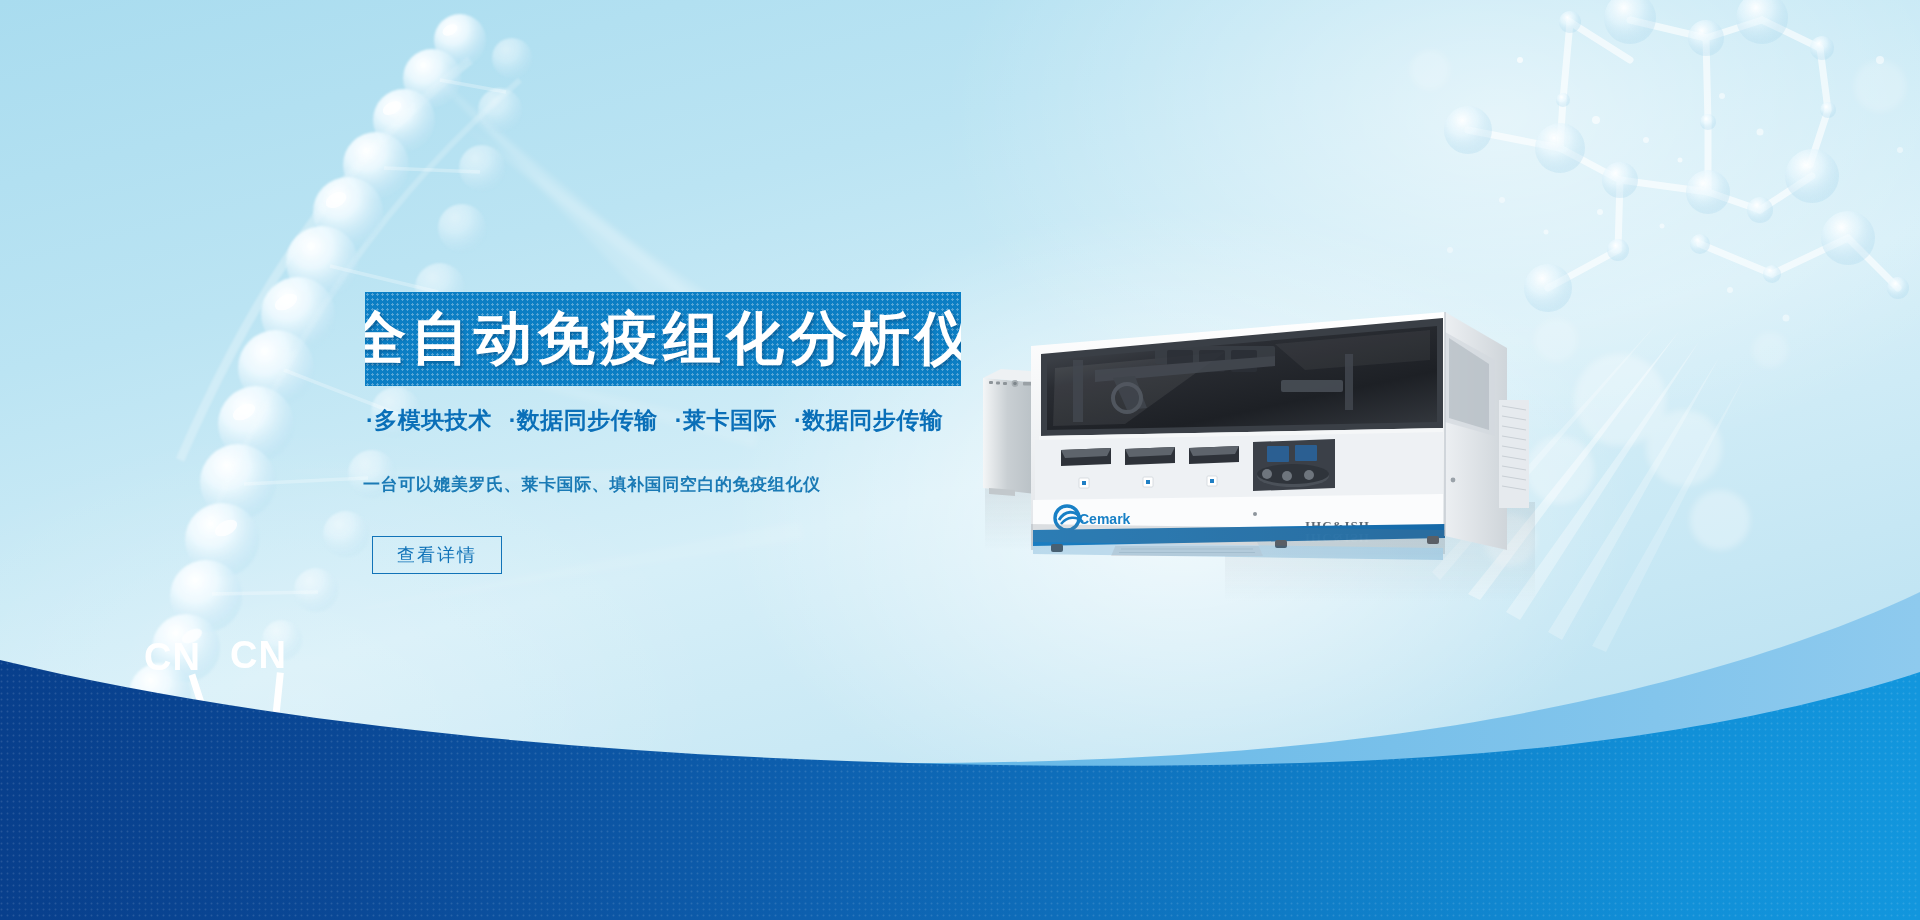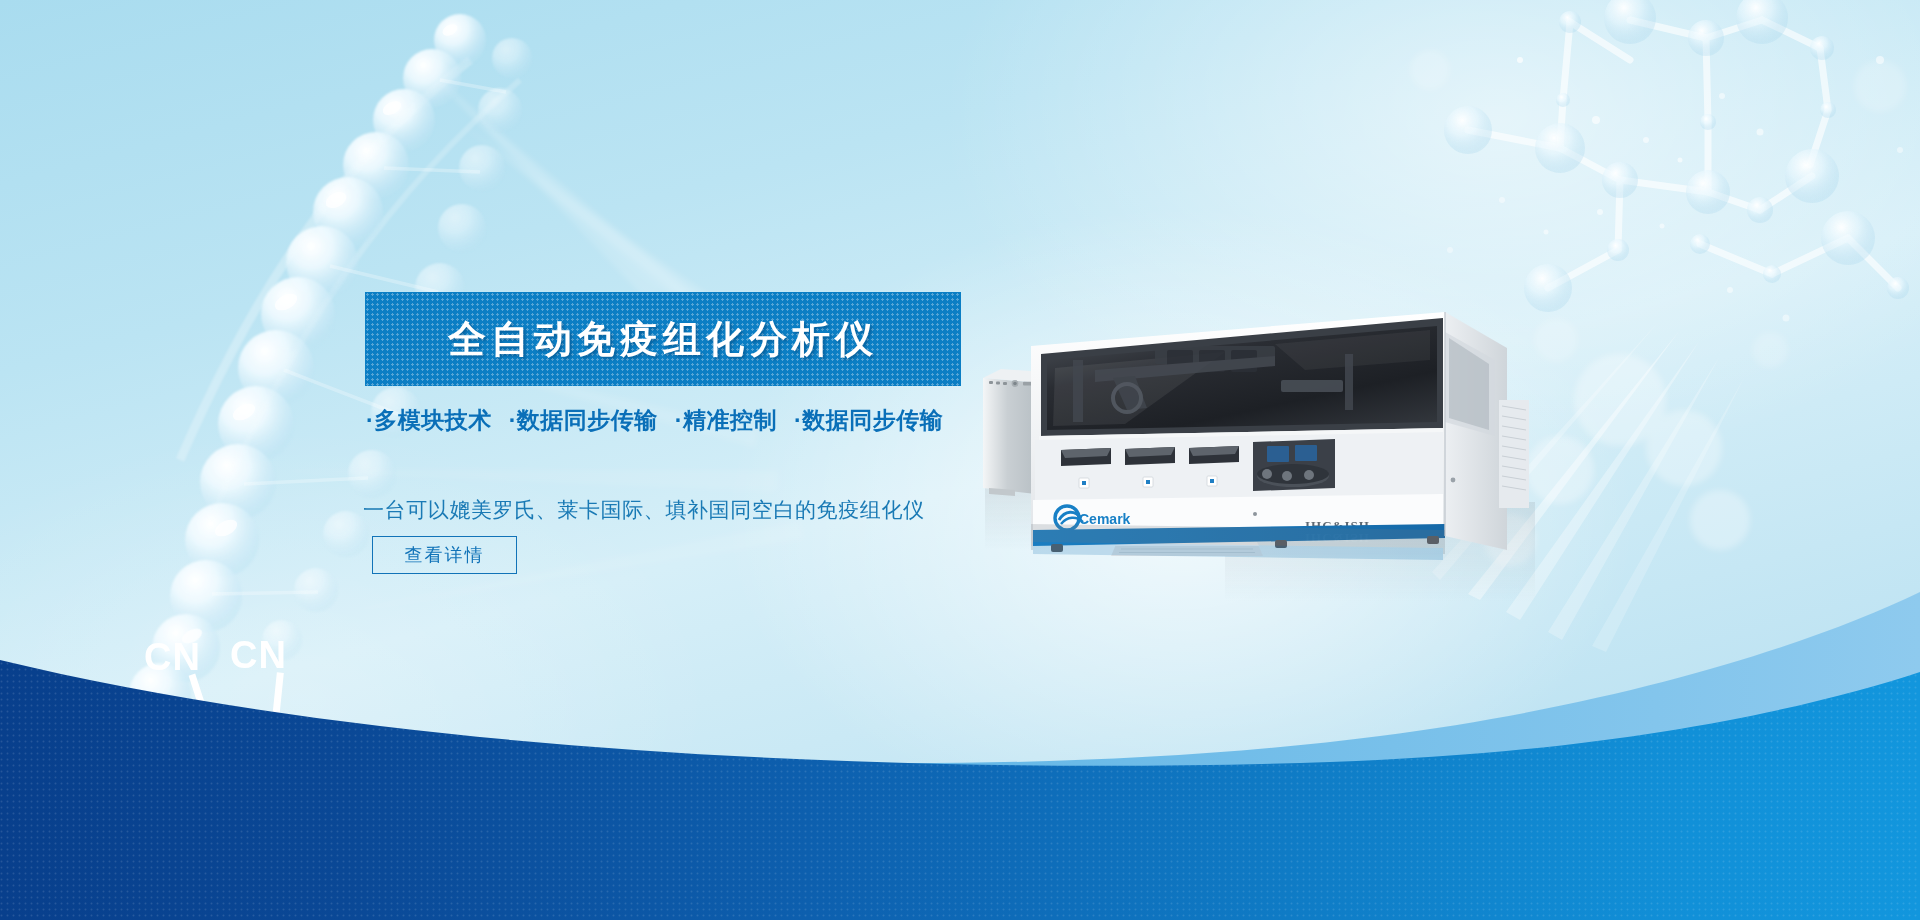--- a/index.html
+++ b/index.html
@@ -34,41 +34,41 @@
   .title-box{
     position:absolute;left:365px;top:292px;width:596px;height:94px;
     background:#0b7ec4;
     display:flex;align-items:center;justify-content:center;
     overflow:hidden;
   }
   .title-box .title{
     position:relative;z-index:2;
     font-family:"Liberation Serif","DejaVu Serif",serif;
     font-weight:700;color:#ffffff;
-    font-size:38px;letter-spacing:5px;line-height:1;
+    font-size:58px;letter-spacing:5px;line-height:1;
     text-shadow:2px 2px 3px rgba(0,40,80,.33);
     white-space:nowrap;
   }
 
   .features{
     position:absolute;left:366px;top:405px;width:600px;
     font-size:23px;font-weight:700;color:#0a6fb8;letter-spacing:.5px;
     white-space:nowrap;
   }
   .features .feat{margin-right:17px;}
   .features .feat:last-child{margin-right:12px;}
 
   .subtitle{
-    position:absolute;left:363px;top:496px;
-    font-size:21px;color:#1a7ab5;letter-spacing:.6px;white-space:nowrap;
-    font-weight:400;
+    position:absolute;left:363px;top:473px;
+    font-size:17px;color:#1a7ab5;letter-spacing:.6px;white-space:nowrap;
+    font-weight:700;
   }
 
   .cta{
-    position:absolute;left:372px;top:536px;width:145px;height:38px;
+    position:absolute;left:372px;top:536px;width:130px;height:38px;
     border:1px solid #1173b8;background:transparent;
     color:#1173b8;font-size:18px;letter-spacing:2px;
     display:flex;align-items:center;justify-content:center;
     cursor:pointer;box-sizing:border-box;
   }
 
   
   .waves{position:absolute;left:0;bottom:0;width:1920px;height:420px;}
 
   
@@ -604,21 +604,21 @@
   </svg>
 
   <div class="text-block">
 
     <div class="title-box">
       <div class="dots"></div>
       <span class="title">全自动免疫组化分析仪</span>
     </div>
 
     <div class="features">
-      <span class="feat">·多模块技术</span><span class="feat">·数据同步传输</span><span class="feat">·精准控制</span><span class="feat">·数据同步传输</span>
+      <span class="feat">·多模块技术</span><span class="feat">·数据同步传输</span><span class="feat">·莱卡国际</span><span class="feat">·数据同步传输</span>
     </div>
 
     <div class="subtitle">一台可以媲美罗氏、莱卡国际、填补国同空白的免疫组化仪</div>
 
     <div class="cta">查看详情</div>
 
   </div>
 
 </div>
 

